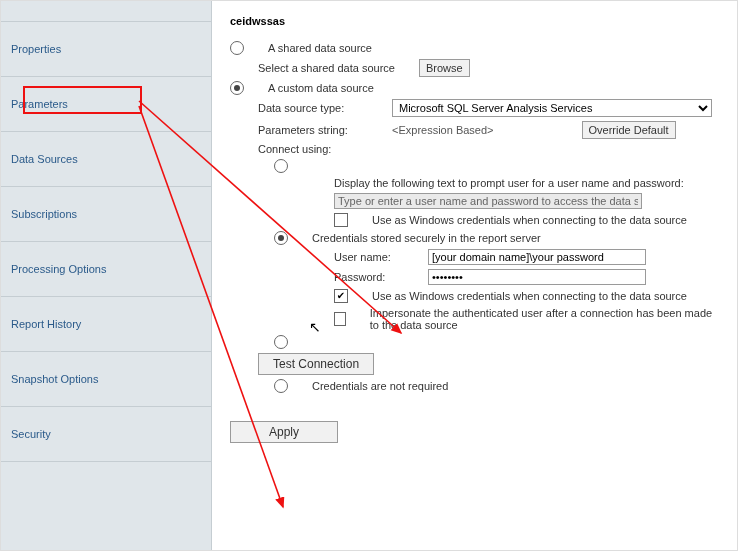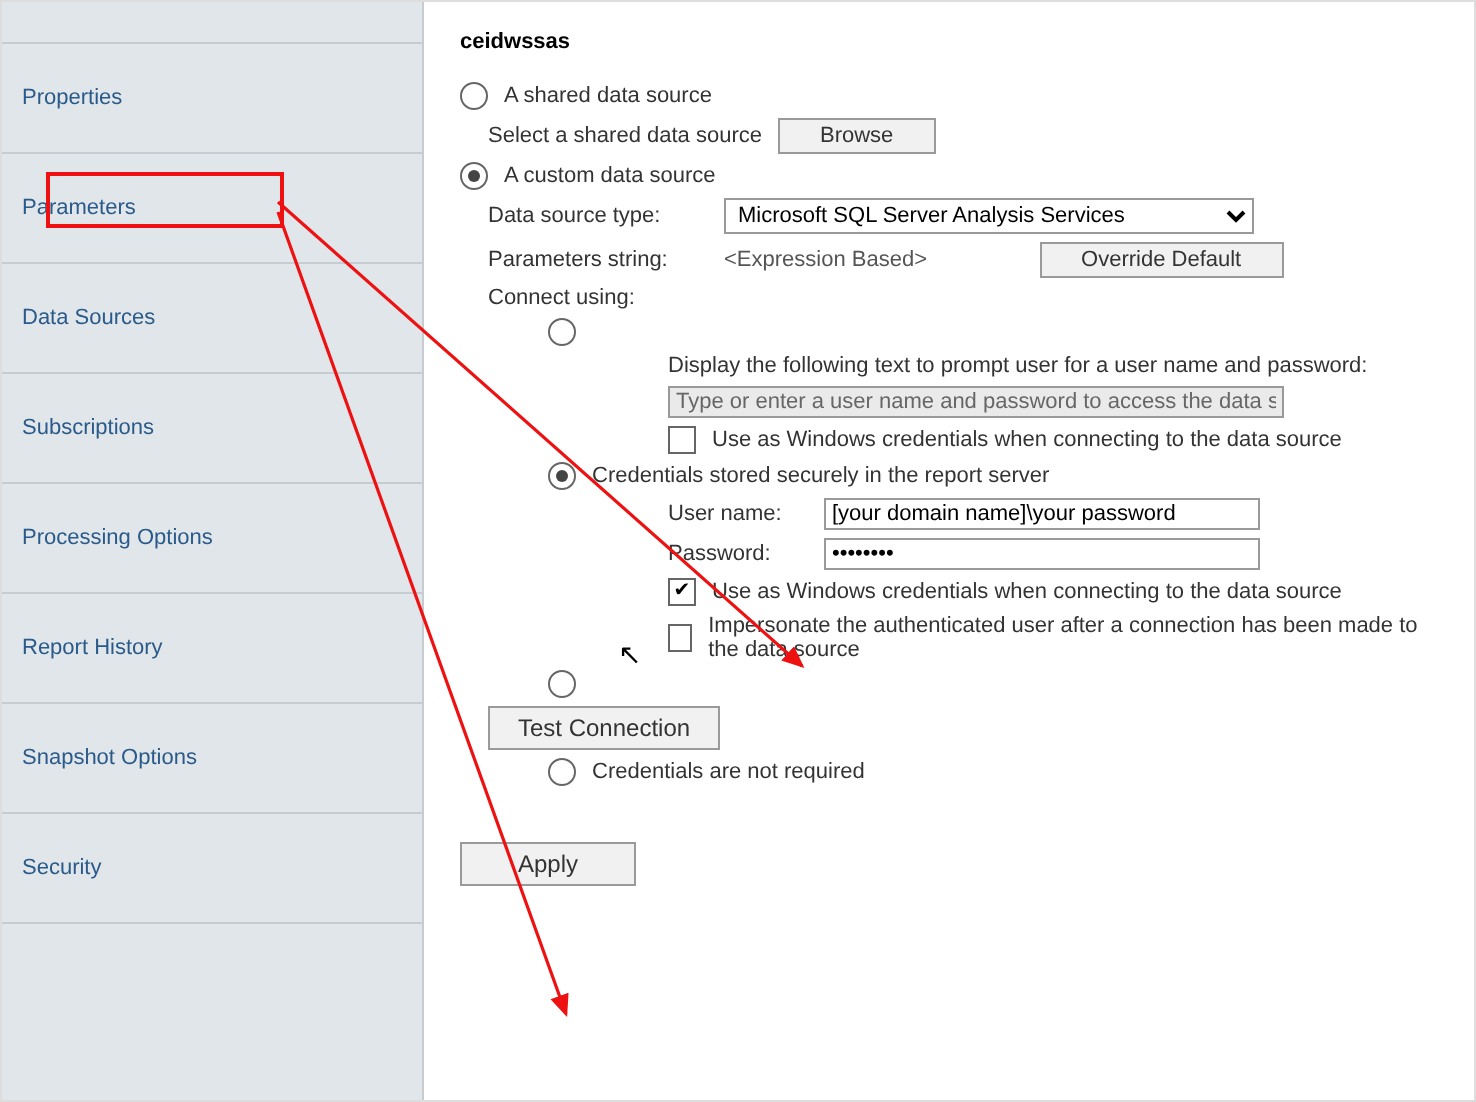--- a/index.html
+++ b/index.html
@@ -2,41 +2,41 @@
 <html><head>
 <meta charset="utf-8">
 <style>
 html,body{margin:0;padding:0;font-family:"Segoe UI",Tahoma,Verdana,sans-serif;font-size:11px;color:#333;background:#fff}
 .wrap{display:flex;width:738px;height:551px;position:relative;overflow:hidden;border:1px solid #ddd;box-sizing:border-box}
 .sidebar{width:210px;flex:0 0 210px;background:#e0e6ea;border-right:1px solid #c5cdd2}
 .sidebar-item{padding:21px 10px;border-bottom:1px solid #c5cdd2;color:#2a5a8a;background:transparent}
 .sidebar-item:first-child{border-top:1px solid #c5cdd2;margin-top:20px}
 .content{flex:1;padding:14px 18px;position:relative;overflow:auto}
 .title{font-weight:bold;color:#000}
-.row{display:flex;align-items:center;gap:8px;margin:4px 0}
-.indent1{margin-left:14px}
+.row{display:flex;align-items:center;gap:24px;margin:4px 0}
+.indent1{margin-left:28px}
 .indent2{margin-left:44px}
 .indent3{margin-left:104px}
 .lbl{color:#333}
-.btn{font:inherit;font-size:11px;padding:2px 20px;background:#f1f1f1;border:1px solid #9a9a9a;color:#333}
+.btn{font:inherit;font-size:11px;padding:2px 6px;background:#f1f1f1;border:1px solid #9a9a9a;color:#333}
 .btn-lg{padding:3px 14px;font-size:12px}
 select{font:inherit;font-size:11px;padding:1px 2px;width:330px;border:1px solid #9a9a9a;background:#fff}
 input[type=text],input[type=password]{font:inherit;font-size:11px;padding:1px 3px;width:210px;border:1px solid #9a9a9a}
 input[readonly]{background:#eaeaea;color:#666}
 .radio{width:12px;height:12px;border:1px solid #666;border-radius:50%;display:inline-flex;align-items:center;justify-content:center;background:#fff}
 .radio.checked::after{content:"";width:6px;height:6px;border-radius:50%;background:#444}
 .chk{width:12px;height:12px;border:1px solid #666;display:inline-flex;align-items:center;justify-content:center;background:#fff}
 .chk.checked::after{content:"✔";font-size:10px;line-height:10px;color:#000}
 .annotations{position:absolute;inset:0;pointer-events:none}
 .red-box{position:absolute;border:2px solid #e11;left:22px;top:85px;width:115px;height:24px}
 svg.arrows{position:absolute;inset:0}
 .cursor{position:absolute;left:308px;top:318px;font-size:14px;color:#000}
 .sp{display:inline-block}
 .w-label{width:110px}
-.dtype-row select{width:265px}
+.dtype-row select{width:320px}
 .conn-string-val{color:#555}
 </style>
 </head>
 <body>
 
 <div class="wrap">
 
   <div class="sidebar">
     <div class="sidebar-item"><span>Properties</span></div>
     <div class="sidebar-item"><span>Parameters</span></div>
@@ -123,21 +123,21 @@
     <div class="row indent1">
       <button class="btn btn-lg">Test Connection</button>
     </div>
     <div class="row indent2">
       <span class="radio"></span>
       <span class="lbl">Credentials are not required</span>
     </div>
 
     <div style="height:20px"></div>
     <div class="row">
-      <button class="btn btn-lg" style="padding:3px 28px">Apply</button>
+      <button class="btn btn-lg" style="padding:3px 38px">Apply</button>
     </div>
 
   </div>
 
   <div class="annotations">
     <div class="red-box"></div>
     <svg class="arrows" width="738" height="551">
       <defs>
         <marker id="ah" markerWidth="8" markerHeight="8" refX="6" refY="3" orient="auto">
           <path d="M0,0 L7,3 L0,6 Z" fill="#e11"></path>

